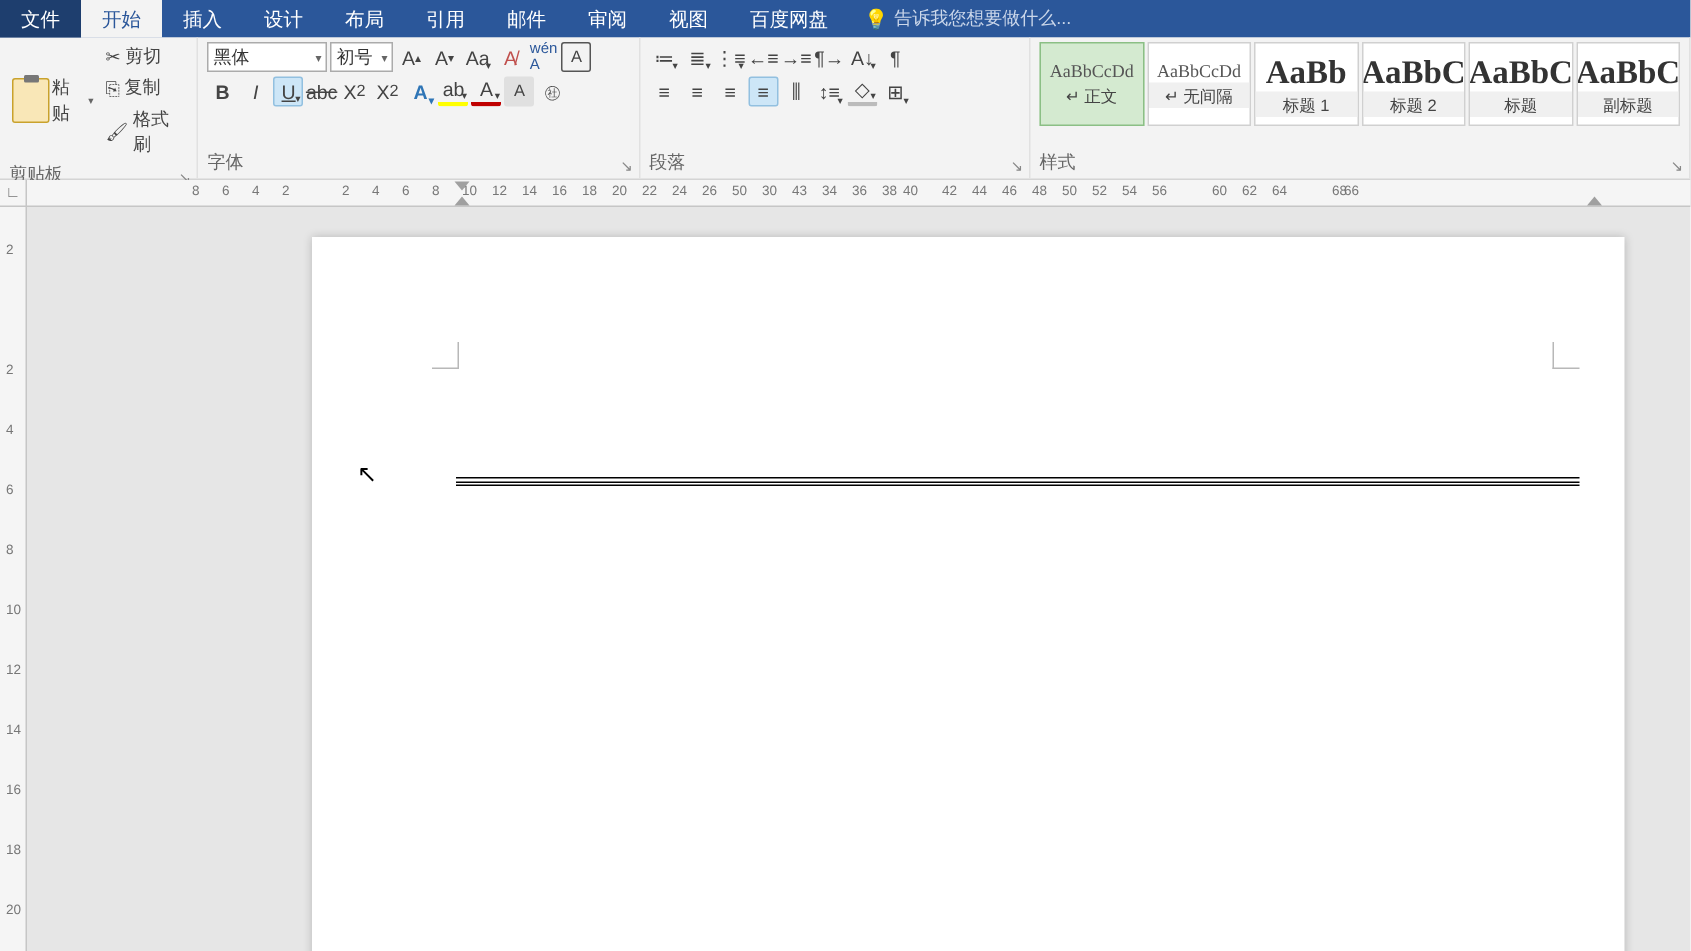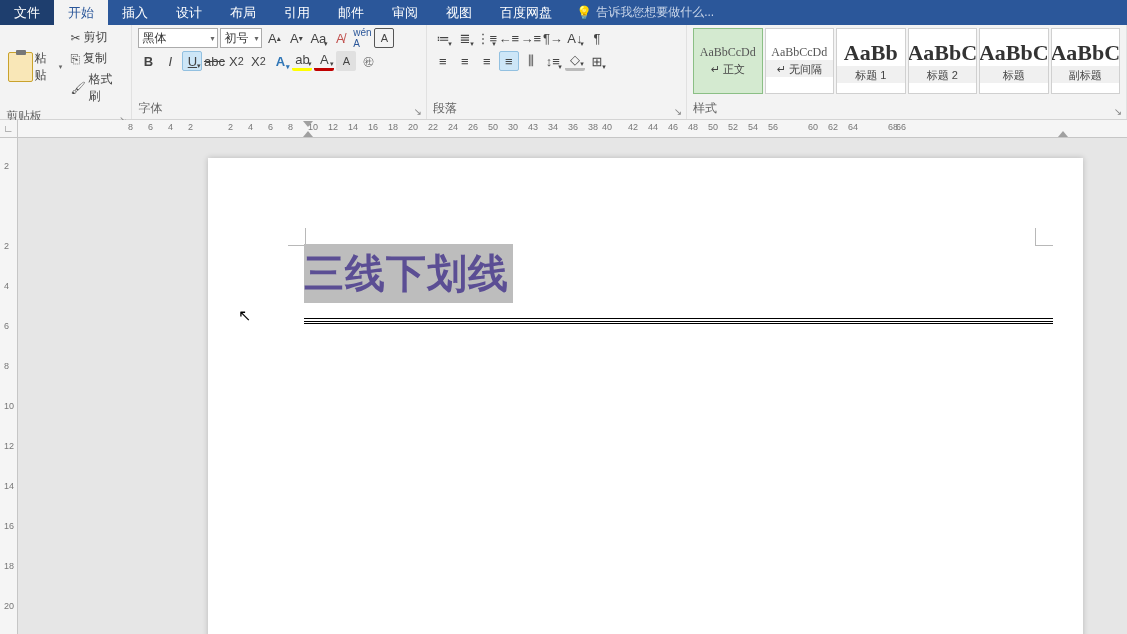--- a/index.html
+++ b/index.html
@@ -33,21 +33,21 @@
 .combo.font-size { width: 42px; }
 .font-btn { width: 20px; height: 20px; display: inline-flex; align-items: center; justify-content: center; cursor: pointer; color: #444; font-size: 13px; position: relative; border-radius: 2px; }
 .font-btn.active { background: #cde6f7; border: 1px solid #92c0e0; }
 .font-btn .dd { font-size: 7px; position: absolute; bottom: 0; right: 1px; }
 .font-row2 { display: flex; gap: 2px; align-items: center; }
 
 
 .para-row { display: flex; gap: 2px; align-items: center; margin-bottom: 3px; }
 
 
-.styles-gallery { display: flex; gap: 2px; height: 66px; }
+.styles-gallery { display: flex; gap: 2px; height: 56px; }
 .style-item { width: 70px; border: 1px solid #d0d0d0; background: #fff; display: flex; flex-direction: column; align-items: center; justify-content: center; cursor: pointer; overflow: hidden; }
 .style-item.sel { background: #d4ead0; border-color: #8bbf85; }
 .style-item .preview { font-family: "Times New Roman", serif; color: #333; }
 .style-item .preview.big { font-size: 22px; font-weight: bold; }
 .style-item .preview.small { font-size: 12px; color: #555; }
 .style-item .name { font-size: 11px; color: #444; padding-top: 2px; background: #f0f0f0; width: 100%; text-align: center; }
 .style-item.sel .name { background: transparent; }
 
 
 .workspace { position: relative; }
@@ -279,18 +279,17 @@
       <span class="n" style="top: 308px;">12</span>
       <span class="n" style="top: 348px;">14</span>
       <span class="n" style="top: 388px;">16</span>
       <span class="n" style="top: 428px;">18</span>
       <span class="n" style="top: 468px;">20</span>
     </div>
   <div class="canvas">
     <div class="page">
       <div class="margin-mark tl"></div>
       <div class="margin-mark tr"></div>
-      <div class="doc-text">三线下划线</div>
       <div class="triple-line"></div>
     </div>
     <div class="cursor-arrow">↖</div>
   </div>
 </div>
 
 </body></html>

